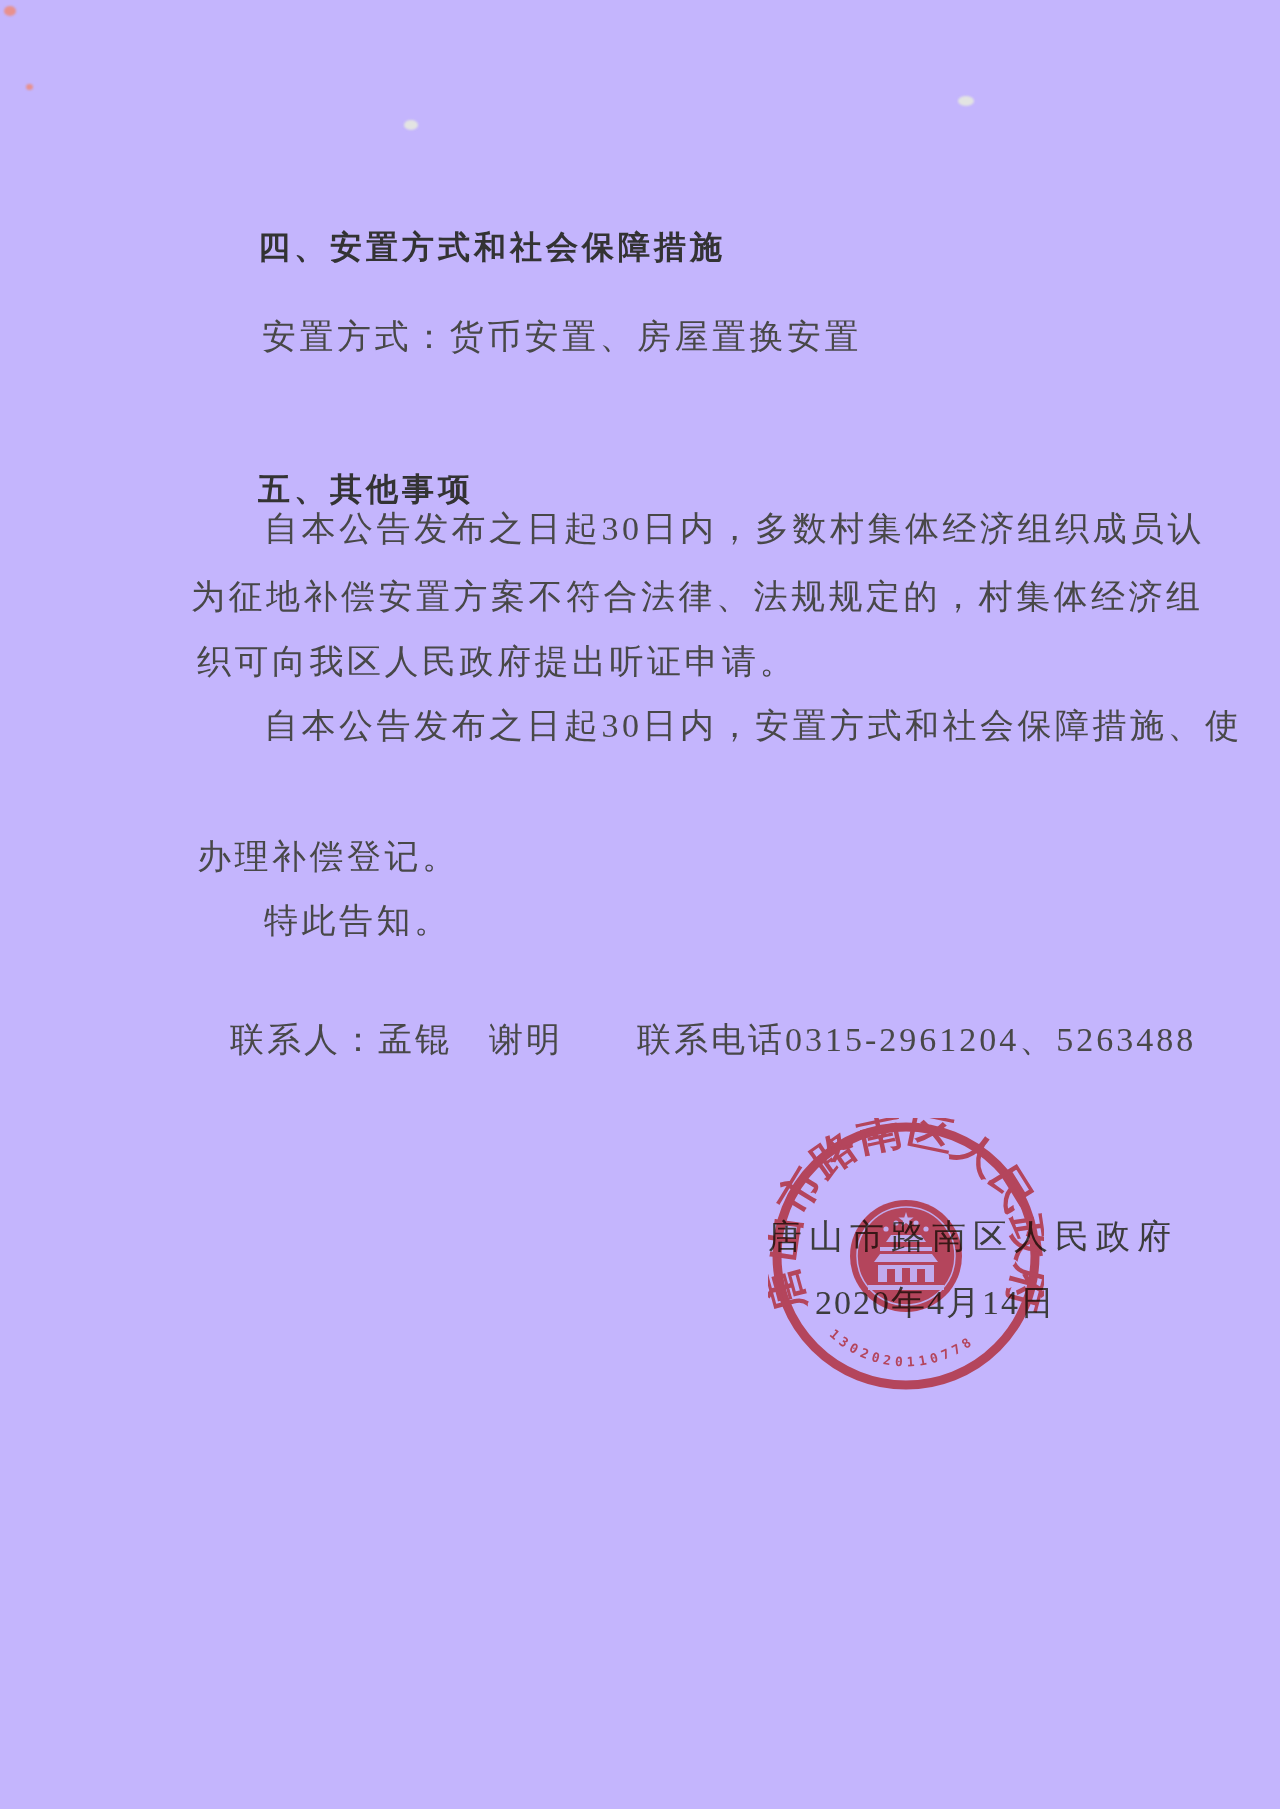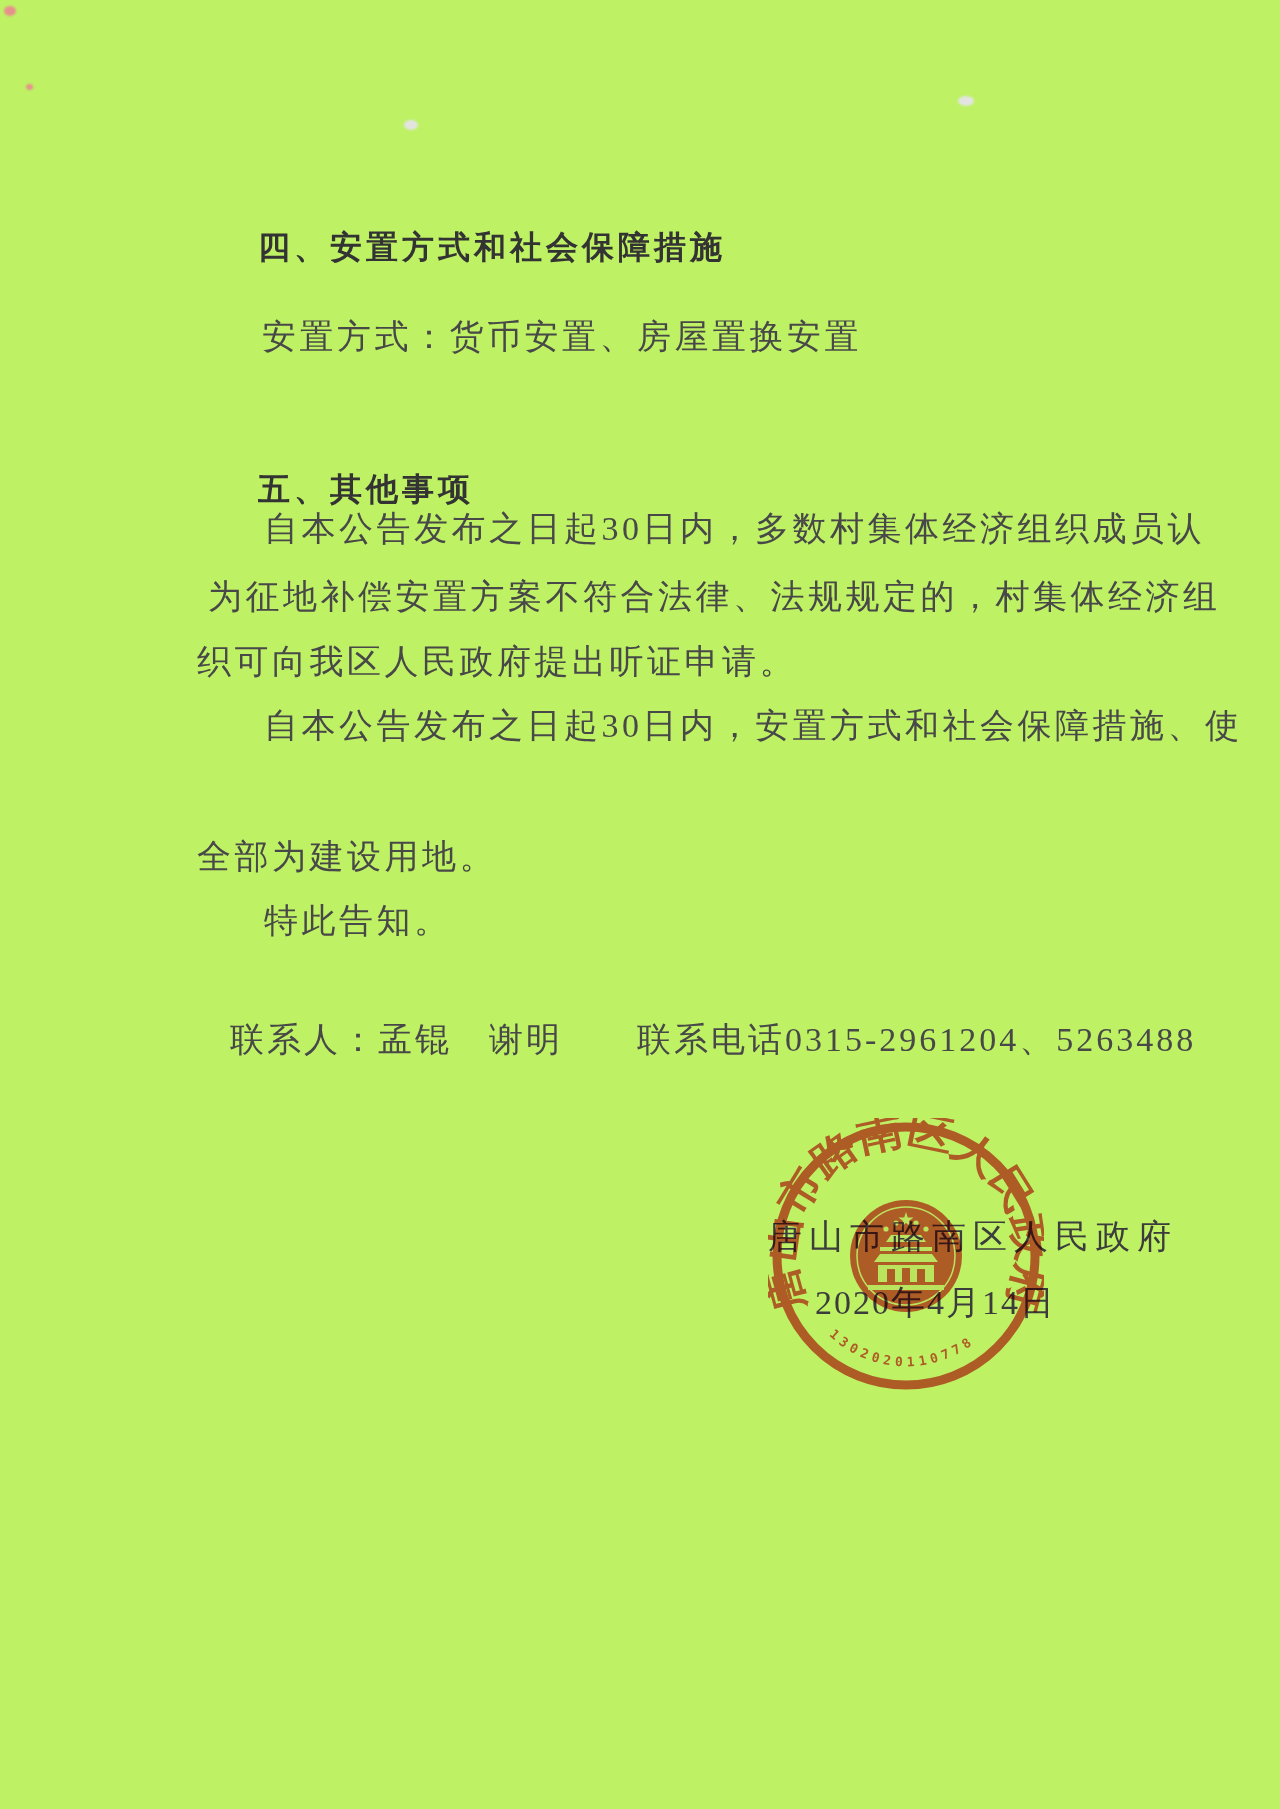--- a/index.html
+++ b/index.html
@@ -1,20 +1,20 @@
 <!DOCTYPE html>
 <html><head>
 <meta charset="utf-8">
 <style>
   html,body{margin:0;padding:0;background:#e8e8e8;}
   .page{
     position:relative;
     width:1280px;height:1809px;
     margin:0 auto;
-    background:#bef264;
+    background:#c4b5fd;
     overflow:hidden;
     font-family:"Liberation Serif","DejaVu Serif",serif;
     color:#454545;
   }
   .line{
     position:absolute;
     white-space:pre;
     font-size:34px;
     letter-spacing:3.5px;
     color:#484848;
@@ -58,25 +58,25 @@
   <div class="speck gray" style="left:958px;top:96px;width:16px;height:10px;"></div>
 
   <div class="heading" style="left:258px;top:226px;">四、安置方式和社会保障措施</div>
 
   <div class="line" style="left:262px;top:314px;">安置方式：货币安置、房屋置换安置</div>
 
 
   <div class="heading" style="left:258px;top:468px;text-align:right;">五、其他事项</div>
 
   <div class="line" style="left:264px;top:506px;">自本公告发布之日起30日内，多数村集体经济组织成员认</div>
-  <div class="line" style="left:208px;top:574px;font-family:Liberation Serif, serif;">为征地补偿安置方案不符合法律、法规规定的，村集体经济组</div>
+  <div class="line" style="left:191px;top:574px;font-family:Liberation Serif, serif;">为征地补偿安置方案不符合法律、法规规定的，村集体经济组</div>
   <div class="line" style="left:197px;top:639px;text-align:right;">织可向我区人民政府提出听证申请。</div>
 
   <div class="line" style="left:264px;top:703px;">自本公告发布之日起30日内，安置方式和社会保障措施、使</div>
-  <div class="line" style="left:197px;top:834px;">全部为建设用地。</div>
+  <div class="line" style="left:197px;top:834px;">办理补偿登记。</div>
 
   <div class="line" style="left:264px;top:898px;">特此告知。</div>
 
   <div class="line" style="left:230px;top:1017px;letter-spacing:3px;">联系人：孟锟　谢明　　联系电话0315-2961204、5263488</div>
 
   <div class="sig" style="left:768px;top:1214px;letter-spacing:7px;">唐山市路南区人民政府</div>
   <div class="sig" style="left:815px;top:1280px;letter-spacing:2px;">2020年4月14日</div>
 
   <div class="seal-wrap">
     <svg width="276" height="276" viewBox="0 0 276 276">

